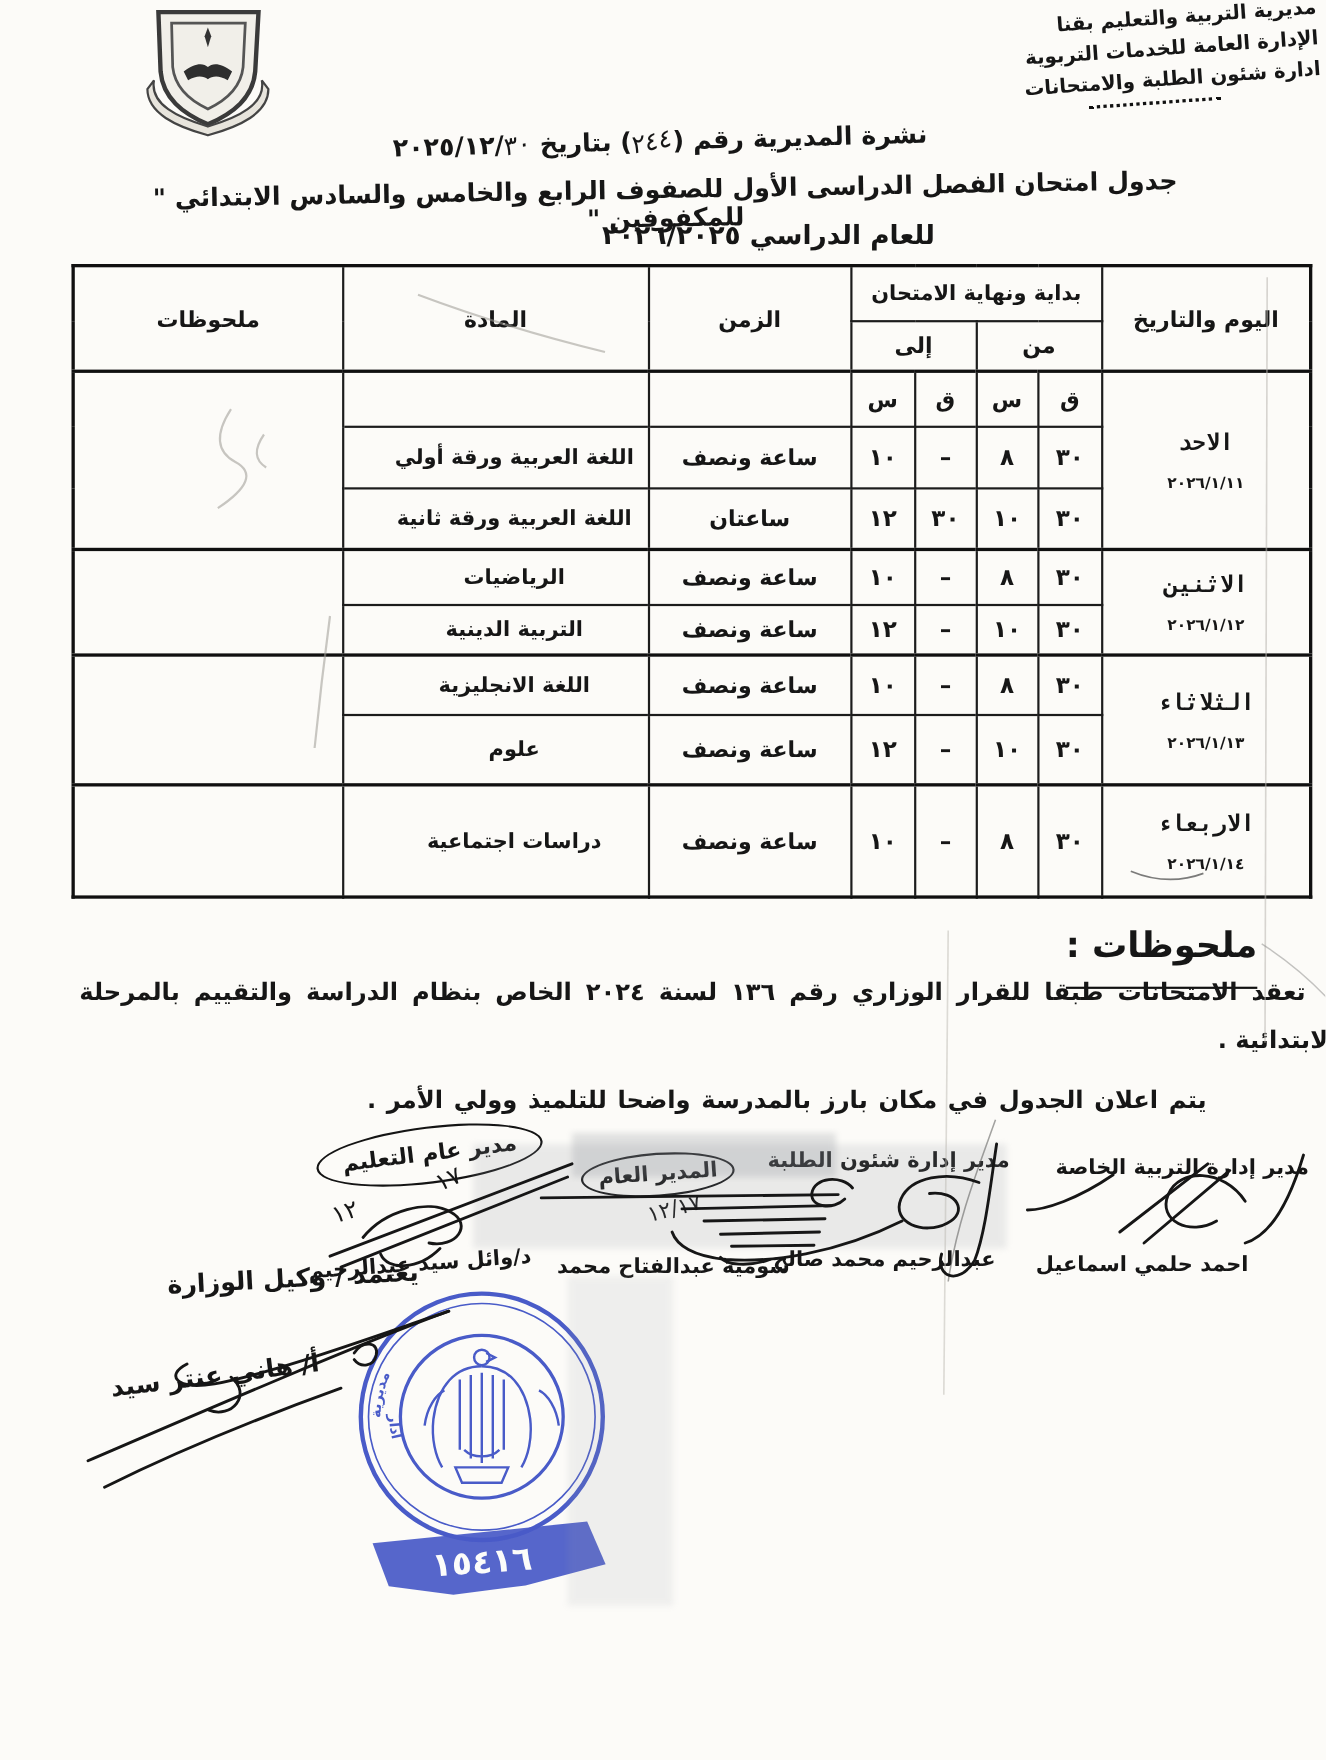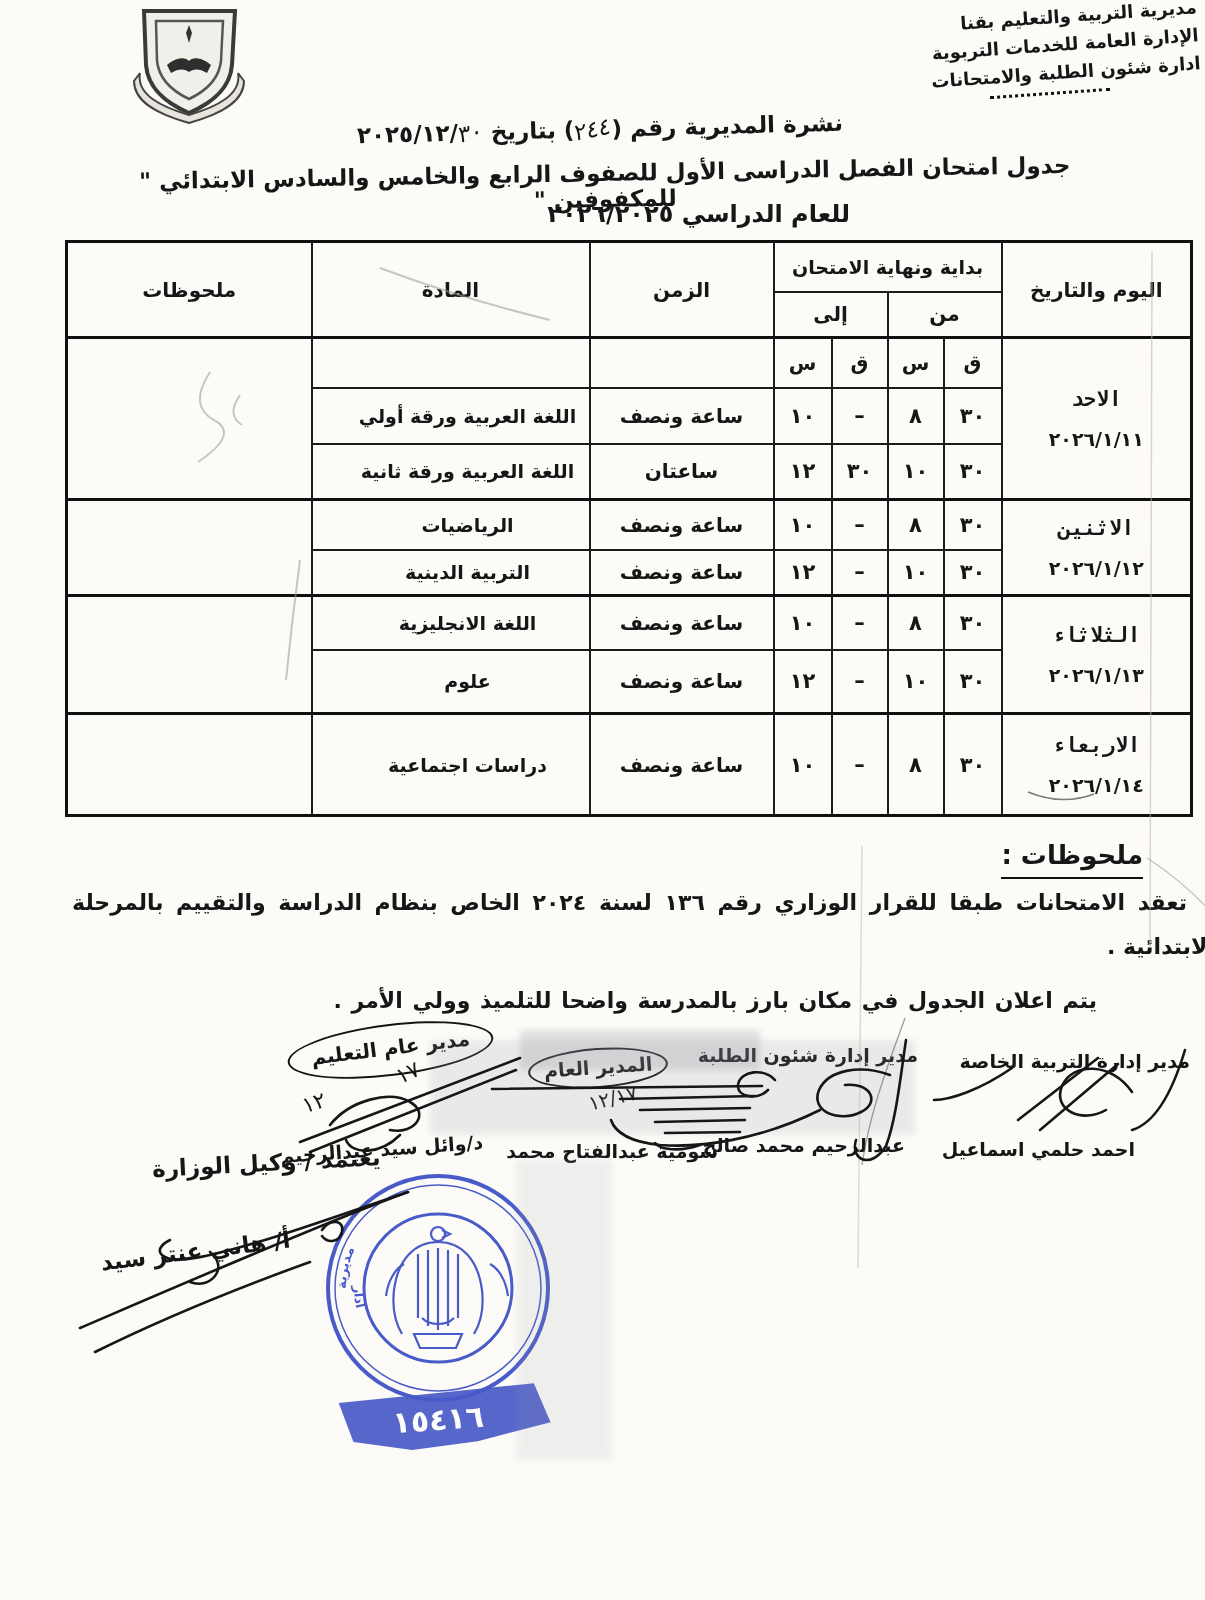--- a/index.html
+++ b/index.html
@@ -29,25 +29,25 @@
   .sq-row{height:50px;}
   .sq-row th.sub{font-size:20px;}
   .sq-row td.blank{border-bottom:2px dashed #4a4a4a;}
   tr.block-start>*{border-top:3px solid #101010;}
   td.num{font-size:21px;}
   td.dur{font-size:20px;}
   td.subj{font-size:19px;padding-left:34px;}
   td.day-cell{font-size:21px;}
   .day-cell{vertical-align:middle;}
   .day-cell .day-name{font-size:21px;margin-bottom:16px;font-family:Liberation Mono, monospace;}
-  .day-cell .day-date{font-size:19px;direction:ltr;}
+  .day-cell .day-date{font-size:14px;direction:ltr;}
   td.notes-cell{background:transparent;}
 
   
-  .notes-heading{top:840px;right:62px;font-size:26px;font-weight:bold;border-bottom:2.5px solid #111;padding-bottom:7px;}
+  .notes-heading{top:840px;right:62px;font-size:32px;font-weight:bold;border-bottom:2.5px solid #111;padding-bottom:19px;}
   .notes-line1{top:890px;right:18px;width:1160px;text-align:right;font-size:22px;font-weight:bold;word-spacing:5px;}
   .notes-line2{top:934px;right:-10px;font-size:22px;font-weight:bold;}
   .notes-line3{top:988px;right:108px;font-size:22px;font-weight:bold;word-spacing:2px;}
 
   
   .sig-title{font-size:19px;font-weight:bold;white-space:nowrap;}
   .sig-name{font-size:19px;font-weight:bold;white-space:nowrap;}
   .st1{top:1050px;right:15px;}
   .st2{top:1044px;right:287px;}
   .st3{top:1048px;right:537px;border:2.5px solid #141414;border-radius:50%;

